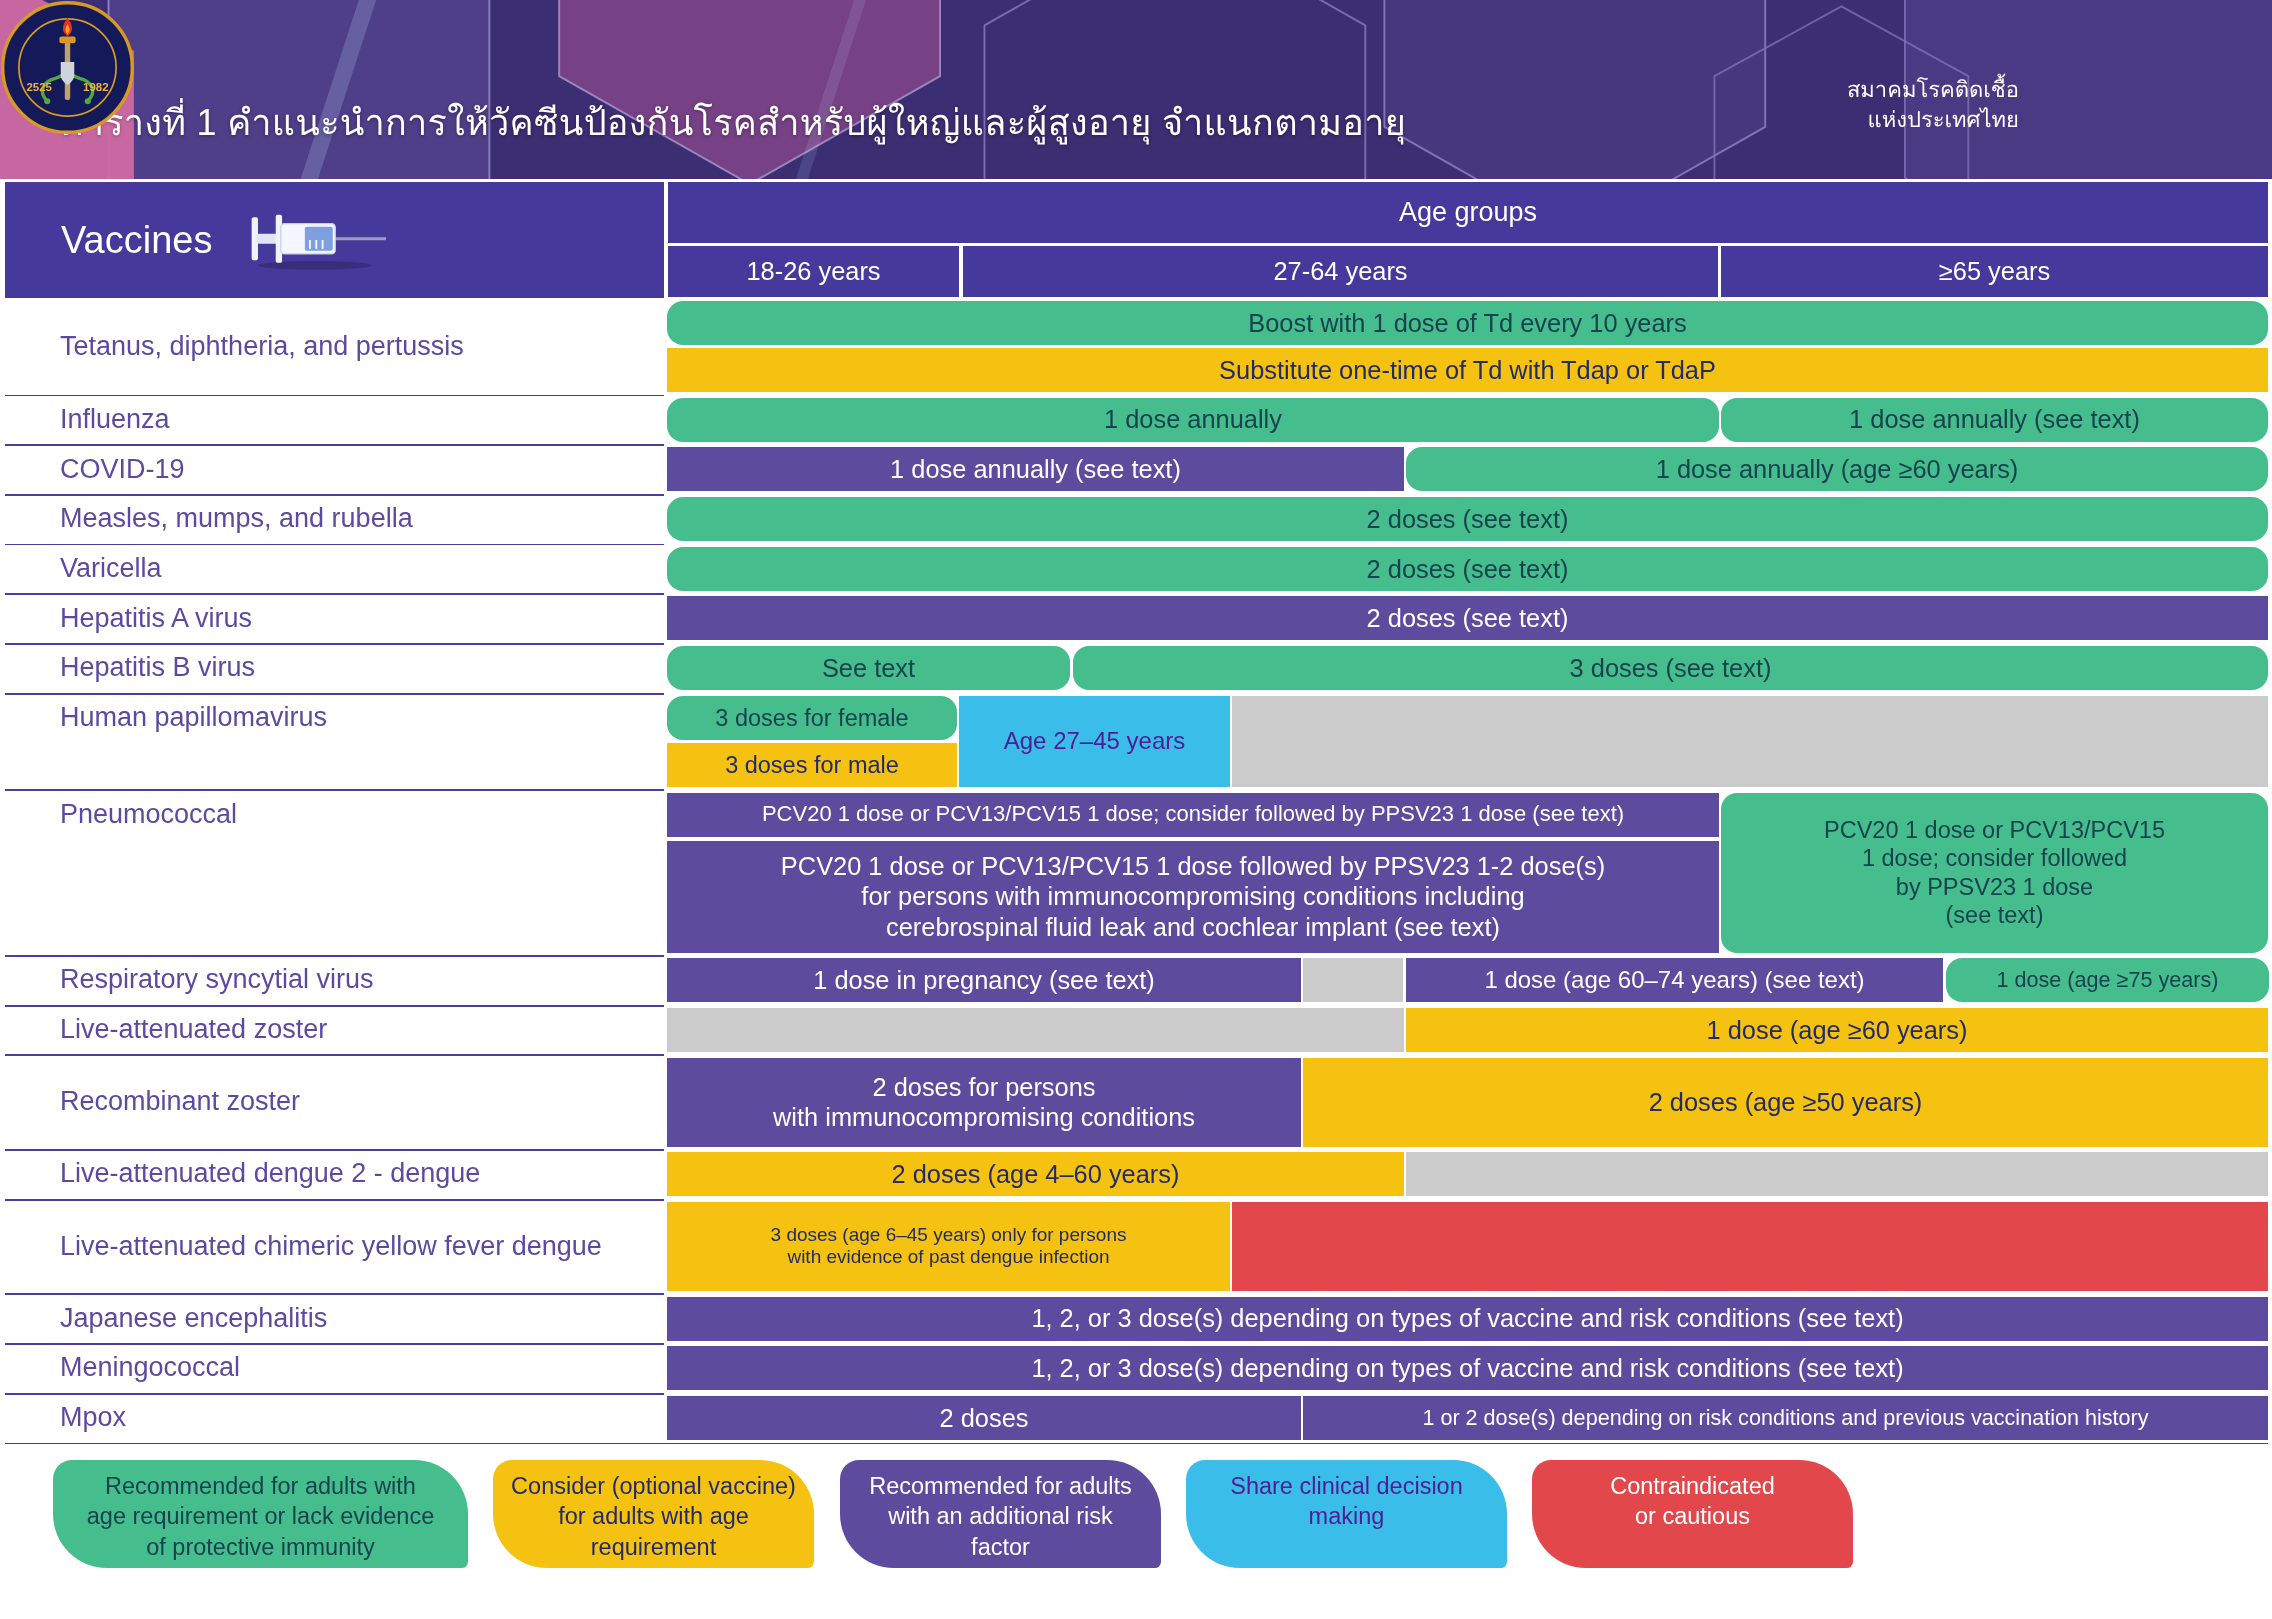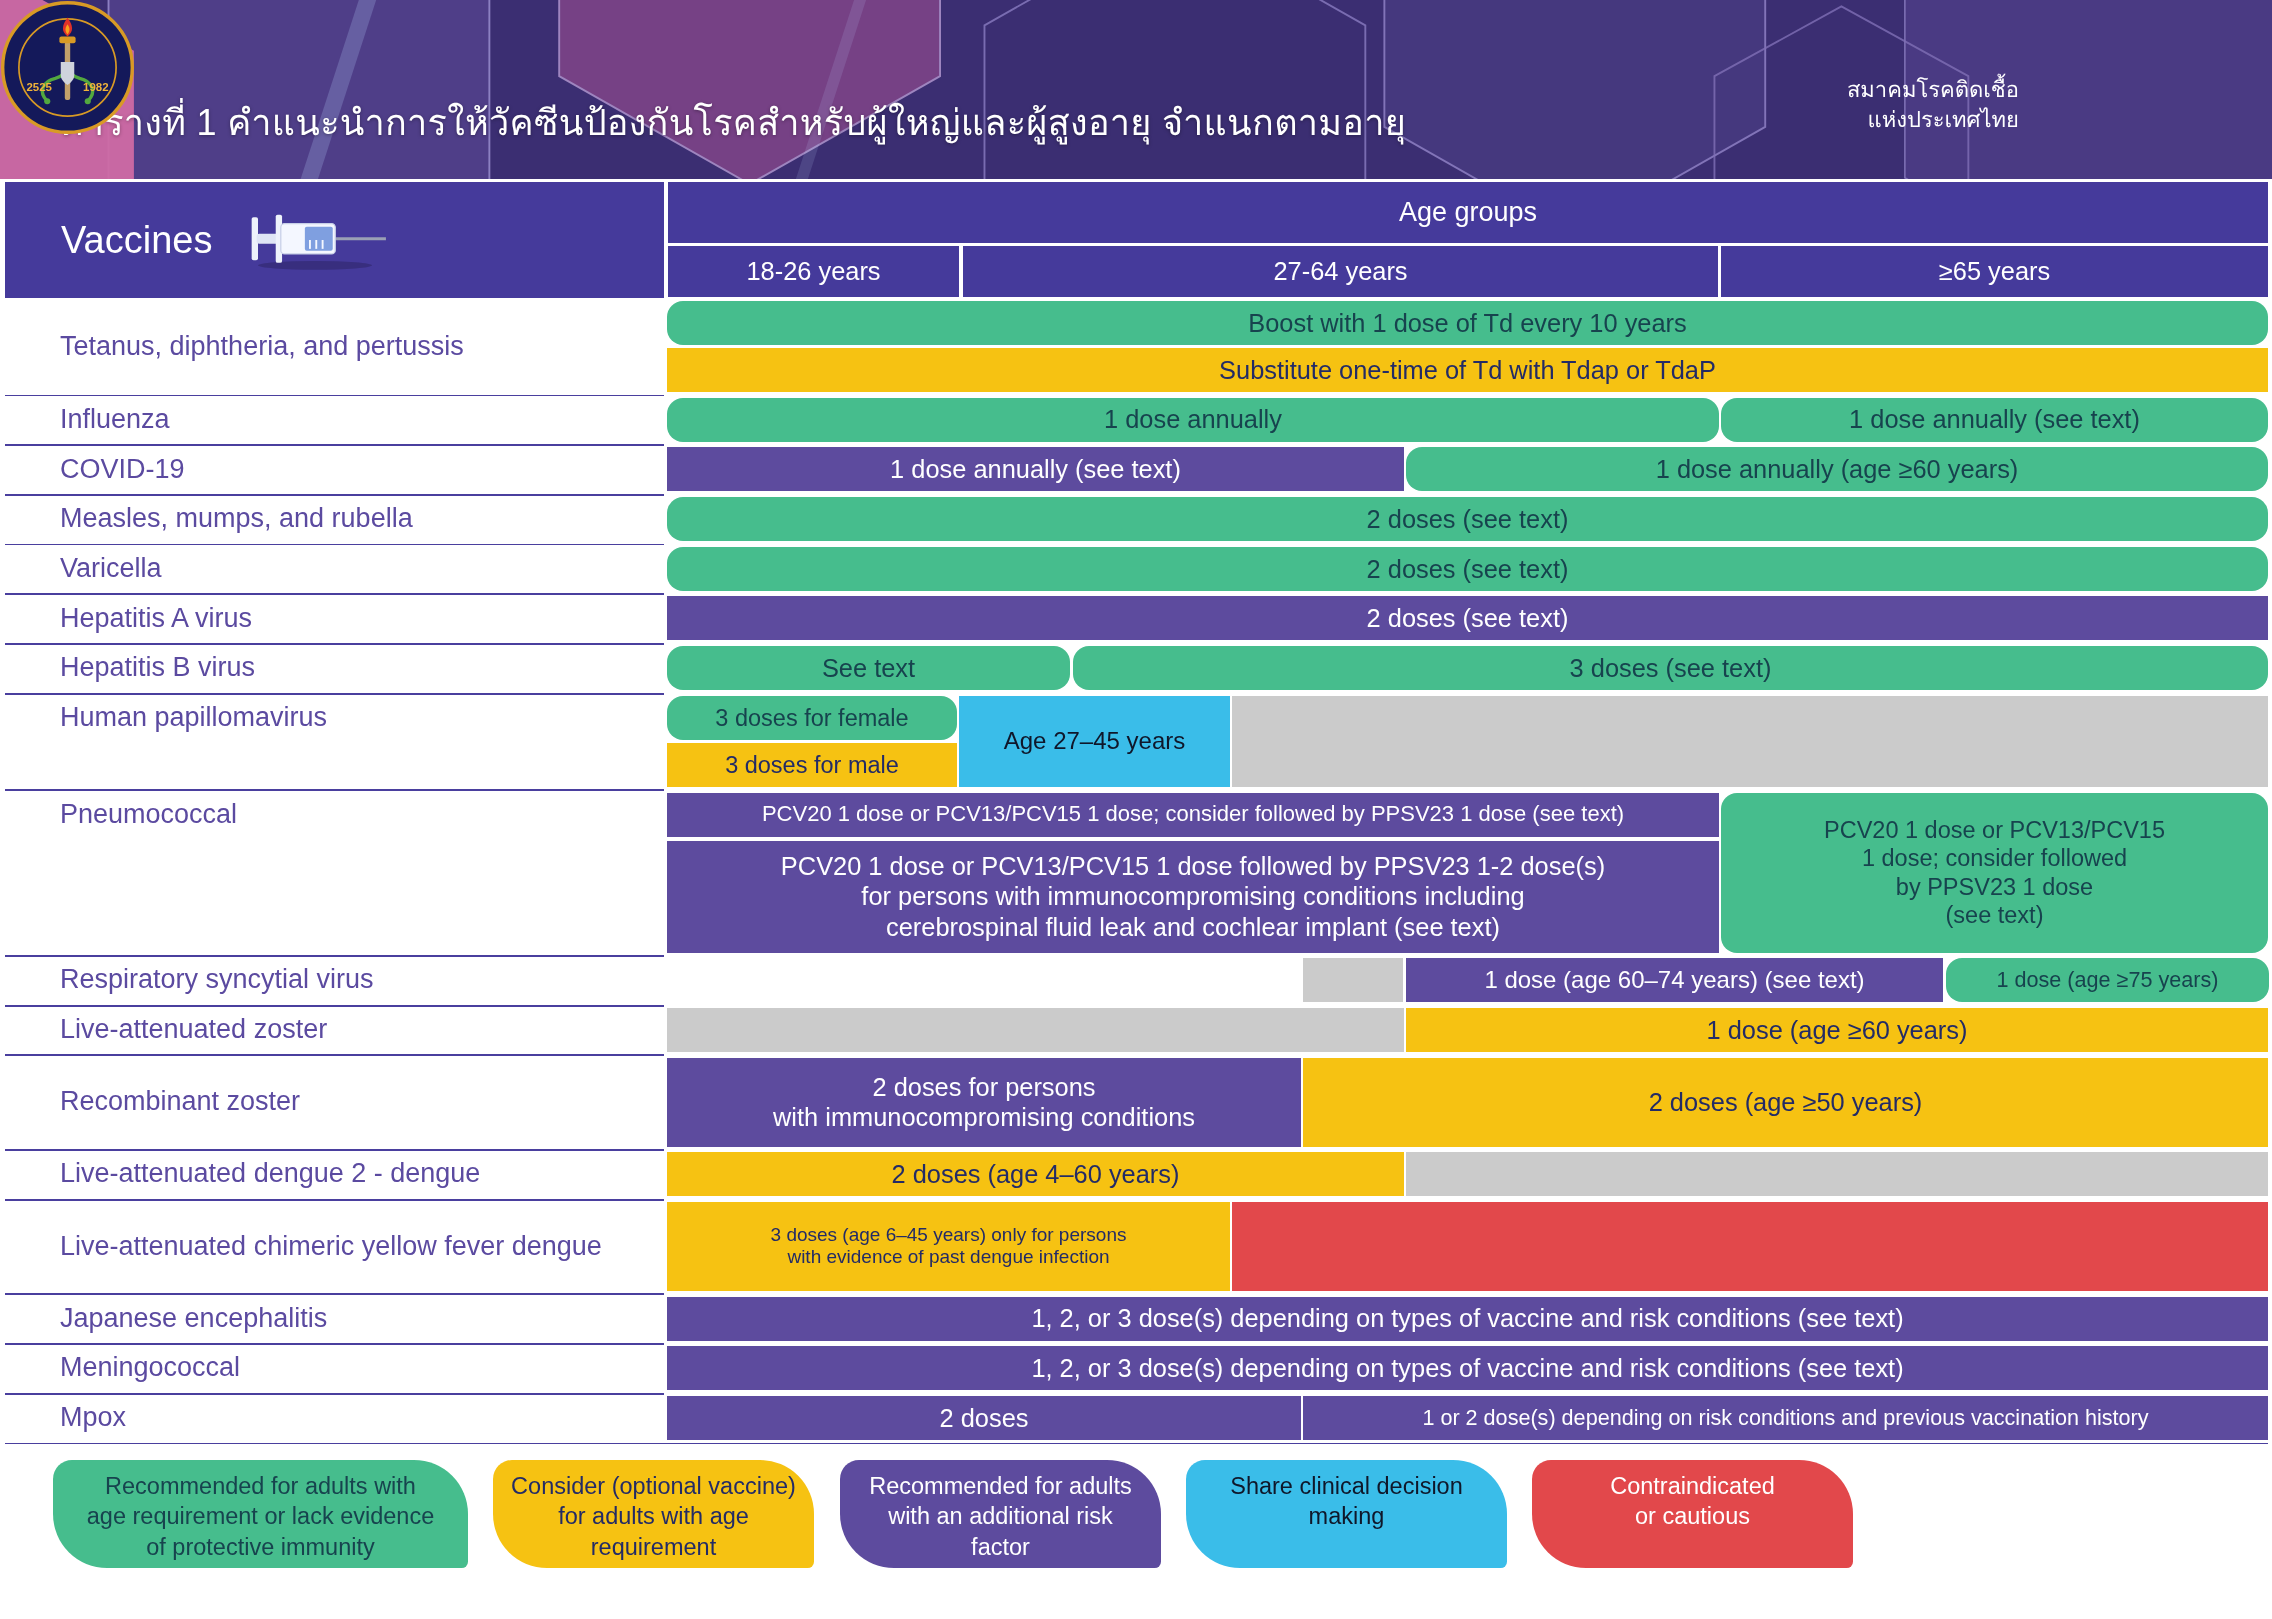--- a/index.html
+++ b/index.html
@@ -40,21 +40,21 @@
     color:#5b4aa0;font-size:27px;line-height:1.1;
   }
   .vlabel.top{align-items:flex-start;padding-top:7.6px;}
   .cell{
     position:absolute;box-sizing:border-box;display:flex;align-items:center;justify-content:center;
     text-align:center;font-size:25.4px;line-height:1.2;white-space:pre-line;padding:0 9px;
   }
   .c-green{background:#46bd8d;color:#17434e;border-radius:16px;}
   .c-yellow{background:#f6c212;color:#232b66;}
   .c-purple{background:#5d4b9e;color:#ffffff;}
-  .c-cyan{background:#3abde9;color:#0f172a;}
+  .c-cyan{background:#3abde9;color:#4c1d95;}
   .c-red{background:#e2484b;color:#ffffff;}
   .c-gray{background:#cbcbcb;color:#3f3f3f;}
   
   #legend{position:absolute;left:0;top:1460px;width:2273px;height:114px;}
   .lbox{
     position:absolute;top:0;height:108px;box-sizing:border-box;
     border-radius:19px 54px 6.3px 54px;
     display:flex;align-items:flex-start;justify-content:center;
     padding:11.4px 14px 0;text-align:center;font-size:23.5px;line-height:1.28;white-space:pre-line;
   }
@@ -171,20 +171,21 @@
       <div class="cell c-purple" style="left: 667px; width: 1052px; top: 48px; height: 112px; font-size: 25.4px;">PCV20 1 dose or PCV13/PCV15 1 dose followed by PPSV23 1-2 dose(s)
 for persons with immunocompromising conditions including
 cerebrospinal fluid leak and cochlear implant (see text)</div>
       <div class="cell c-green" style="left: 1721px; width: 547px; top: 0px; height: 160px; font-size: 23.5px;">PCV20 1 dose or PCV13/PCV15
 1 dose; consider followed
 by PPSV23 1 dose
 (see text)</div>
     </div>
     <div class="row" style="height: 44px;">
       <div class="vlabel">Respiratory syncytial virus</div>
+      <div class="cell c-purple" style="left: 667px; width: 634px; top: 0px; height: 44px;">1 dose in pregnancy (see text)</div>
       <div class="cell c-gray" style="left: 1303px; width: 100px; top: 0px; height: 44px;"></div>
       <div class="cell c-purple" style="left: 1406px; width: 537px; top: 0px; height: 44px; font-size: 24px;">1 dose (age 60–74 years) (see text)</div>
       <div class="cell c-green" style="left: 1946px; width: 323px; top: 0px; height: 44px; font-size: 21.6px;">1 dose (age ≥75 years)</div>
     </div>
     <div class="row" style="height: 44px;">
       <div class="vlabel">Live-attenuated zoster</div>
       <div class="cell c-gray" style="left: 667px; width: 737px; top: 0px; height: 44px;"></div>
       <div class="cell c-yellow" style="left: 1406px; width: 862px; top: 0px; height: 44px;">1 dose (age ≥60 years)</div>
     </div>
     <div class="row" style="height: 89px;">

